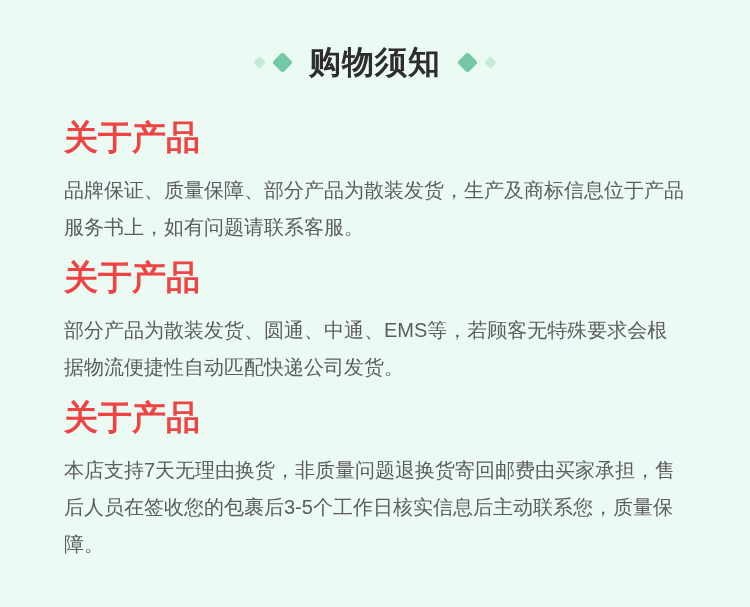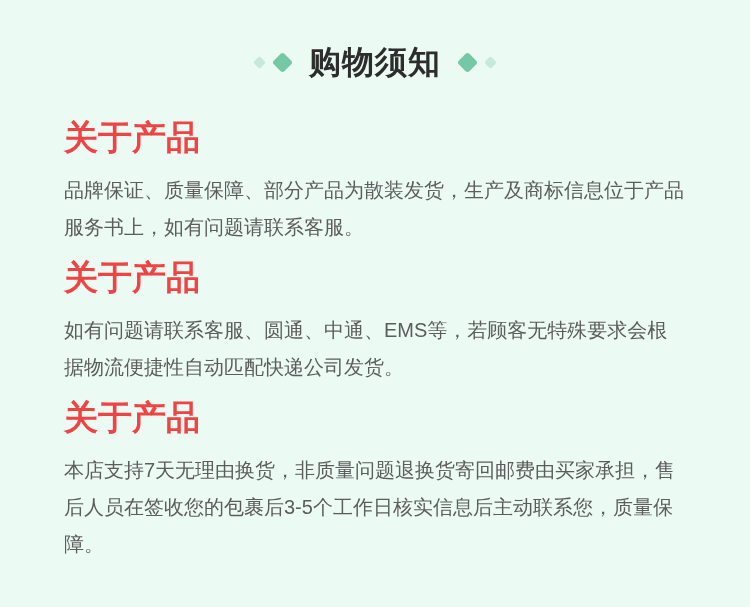--- a/index.html
+++ b/index.html
@@ -83,21 +83,21 @@
 
   <div class="sections">
 
     <section class="section">
       <h2 class="sec-heading">关于产品</h2>
       <p class="sec-body">品牌保证、质量保障、部分产品为散装发货，生产及商标信息位于产品服务书上，如有问题请联系客服。</p>
     </section>
 
     <section class="section">
       <h2 class="sec-heading">关于产品</h2>
-      <p class="sec-body">如有问题请联系客服、圆通、中通、EMS等，若顾客无特殊要求会根据物流便捷性自动匹配快递公司发货。</p>
+      <p class="sec-body">部分产品为散装发货、圆通、中通、EMS等，若顾客无特殊要求会根据物流便捷性自动匹配快递公司发货。</p>
     </section>
 
     <section class="section">
       <h2 class="sec-heading">关于产品</h2>
       <p class="sec-body">本店支持7天无理由换货，非质量问题退换货寄回邮费由买家承担，售后人员在签收您的包裹后3-5个工作日核实信息后主动联系您，质量保障。</p>
     </section>
 
   </div>
 
 </div>

